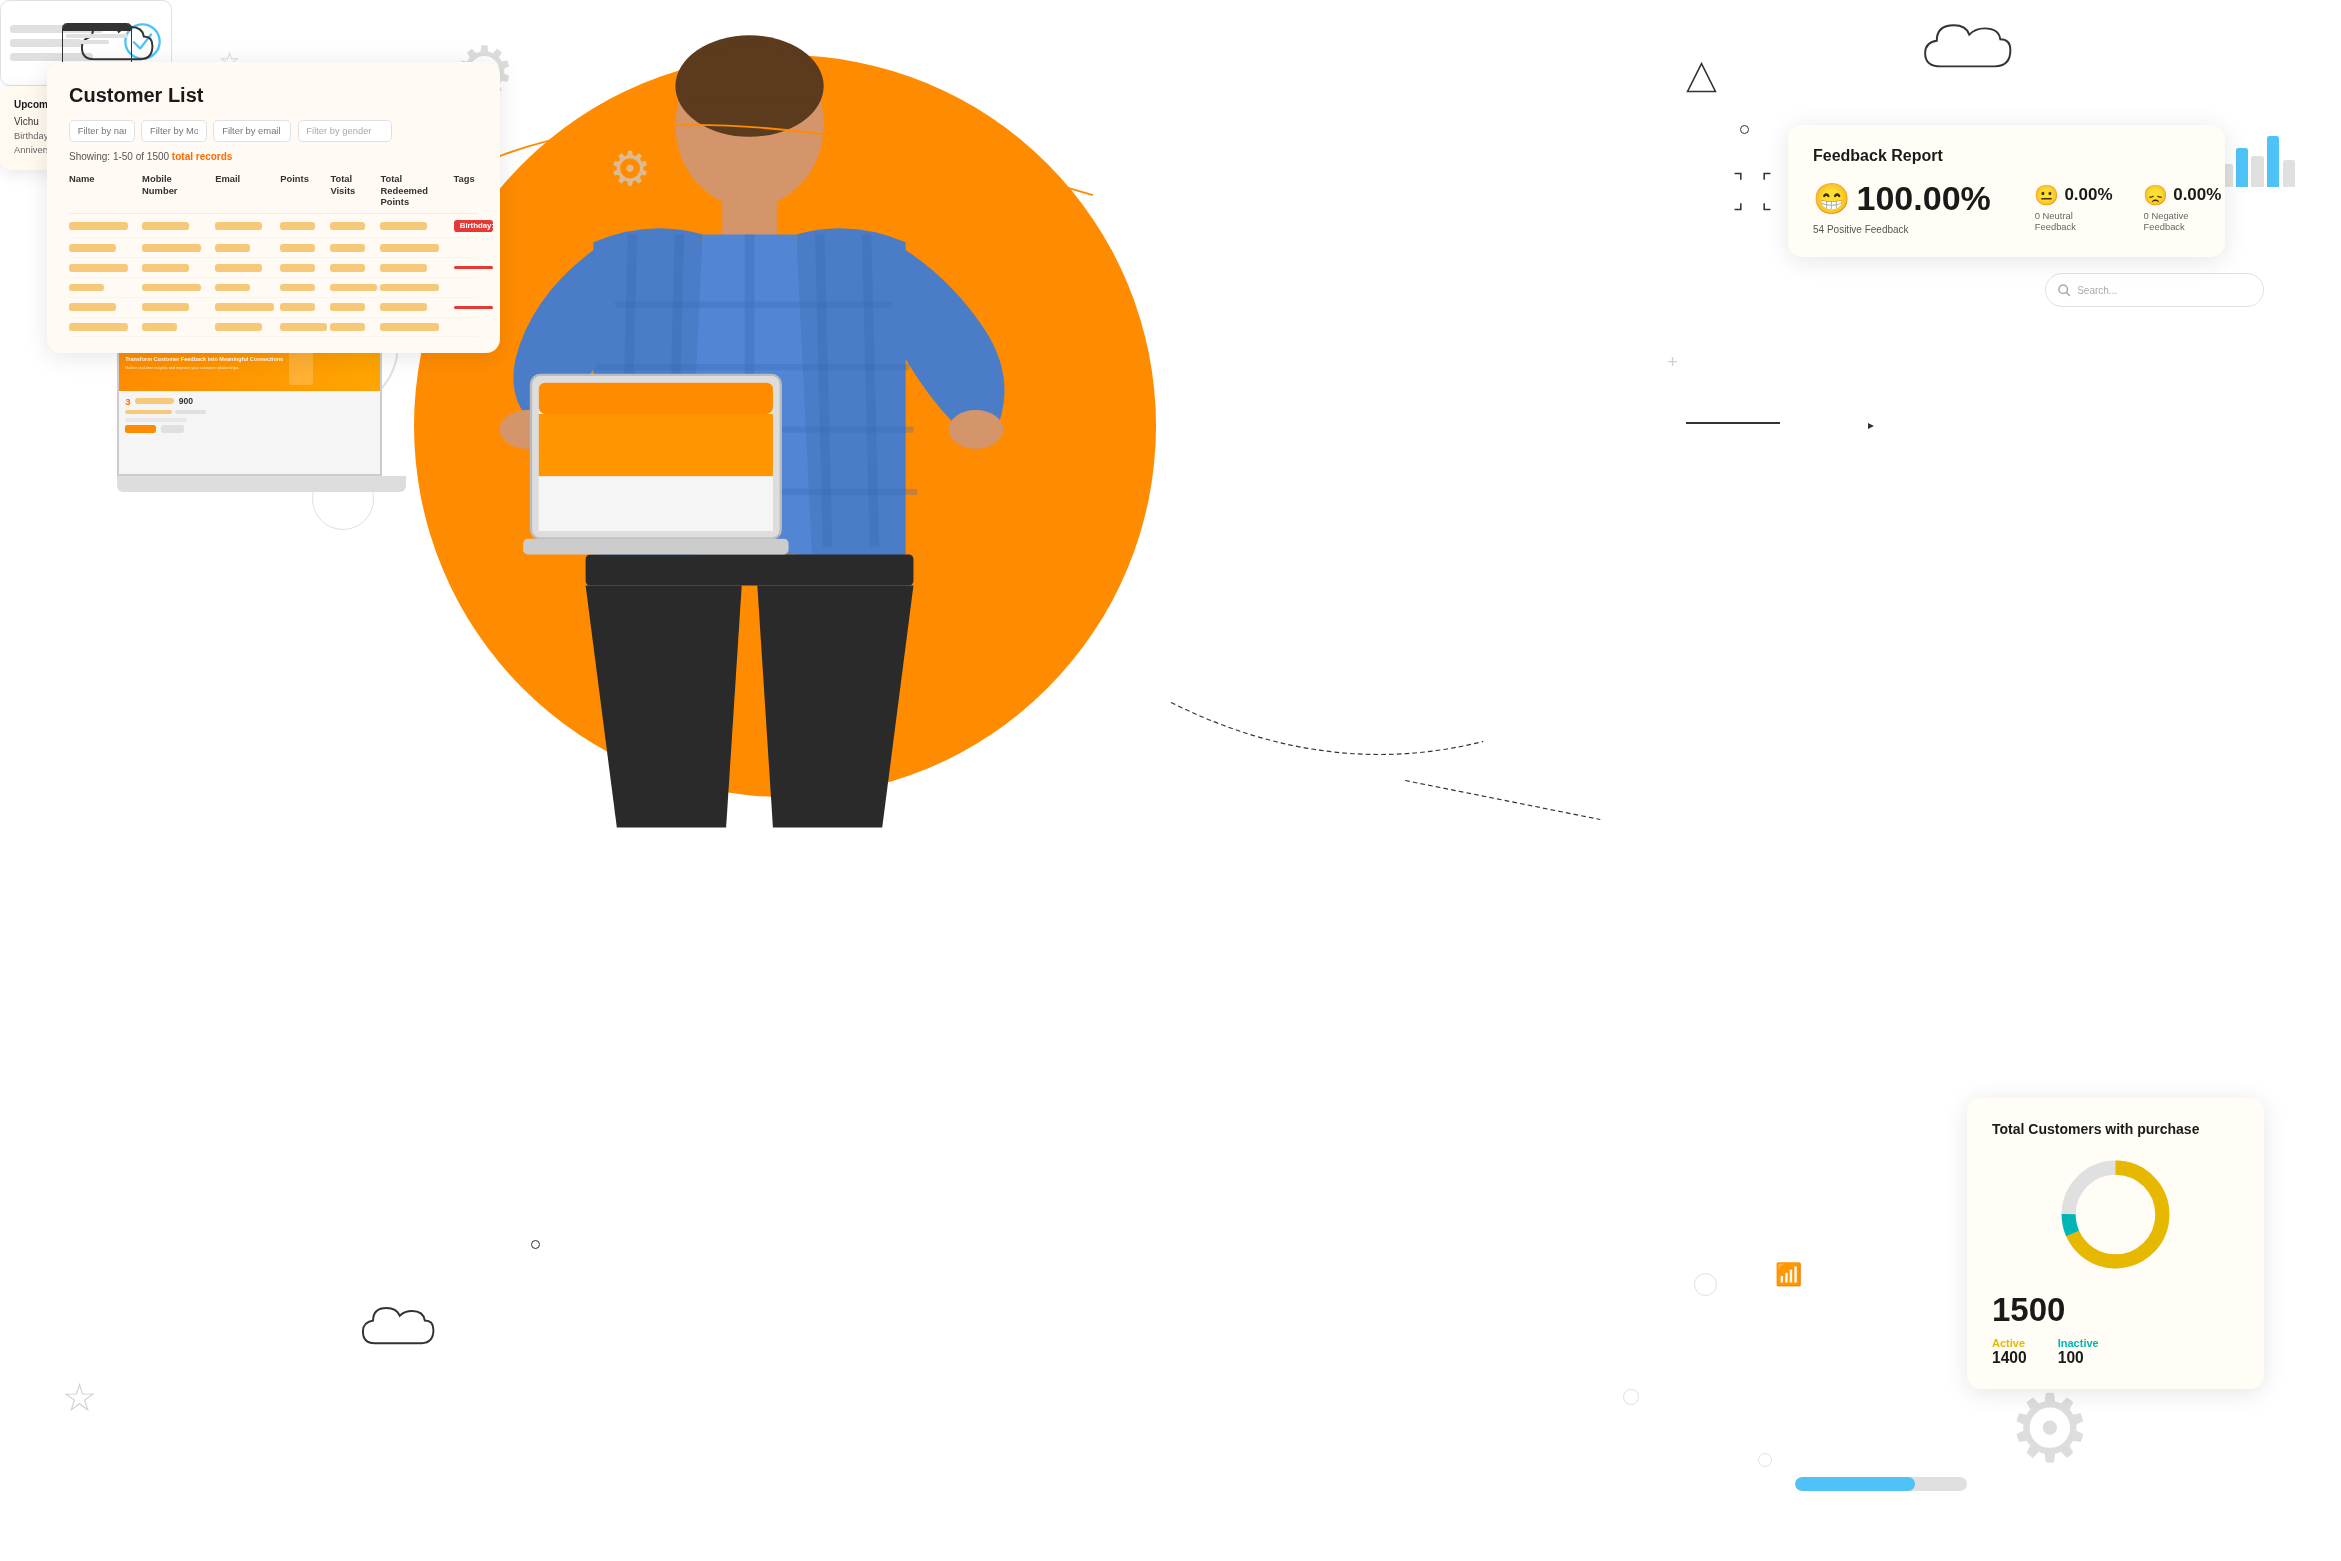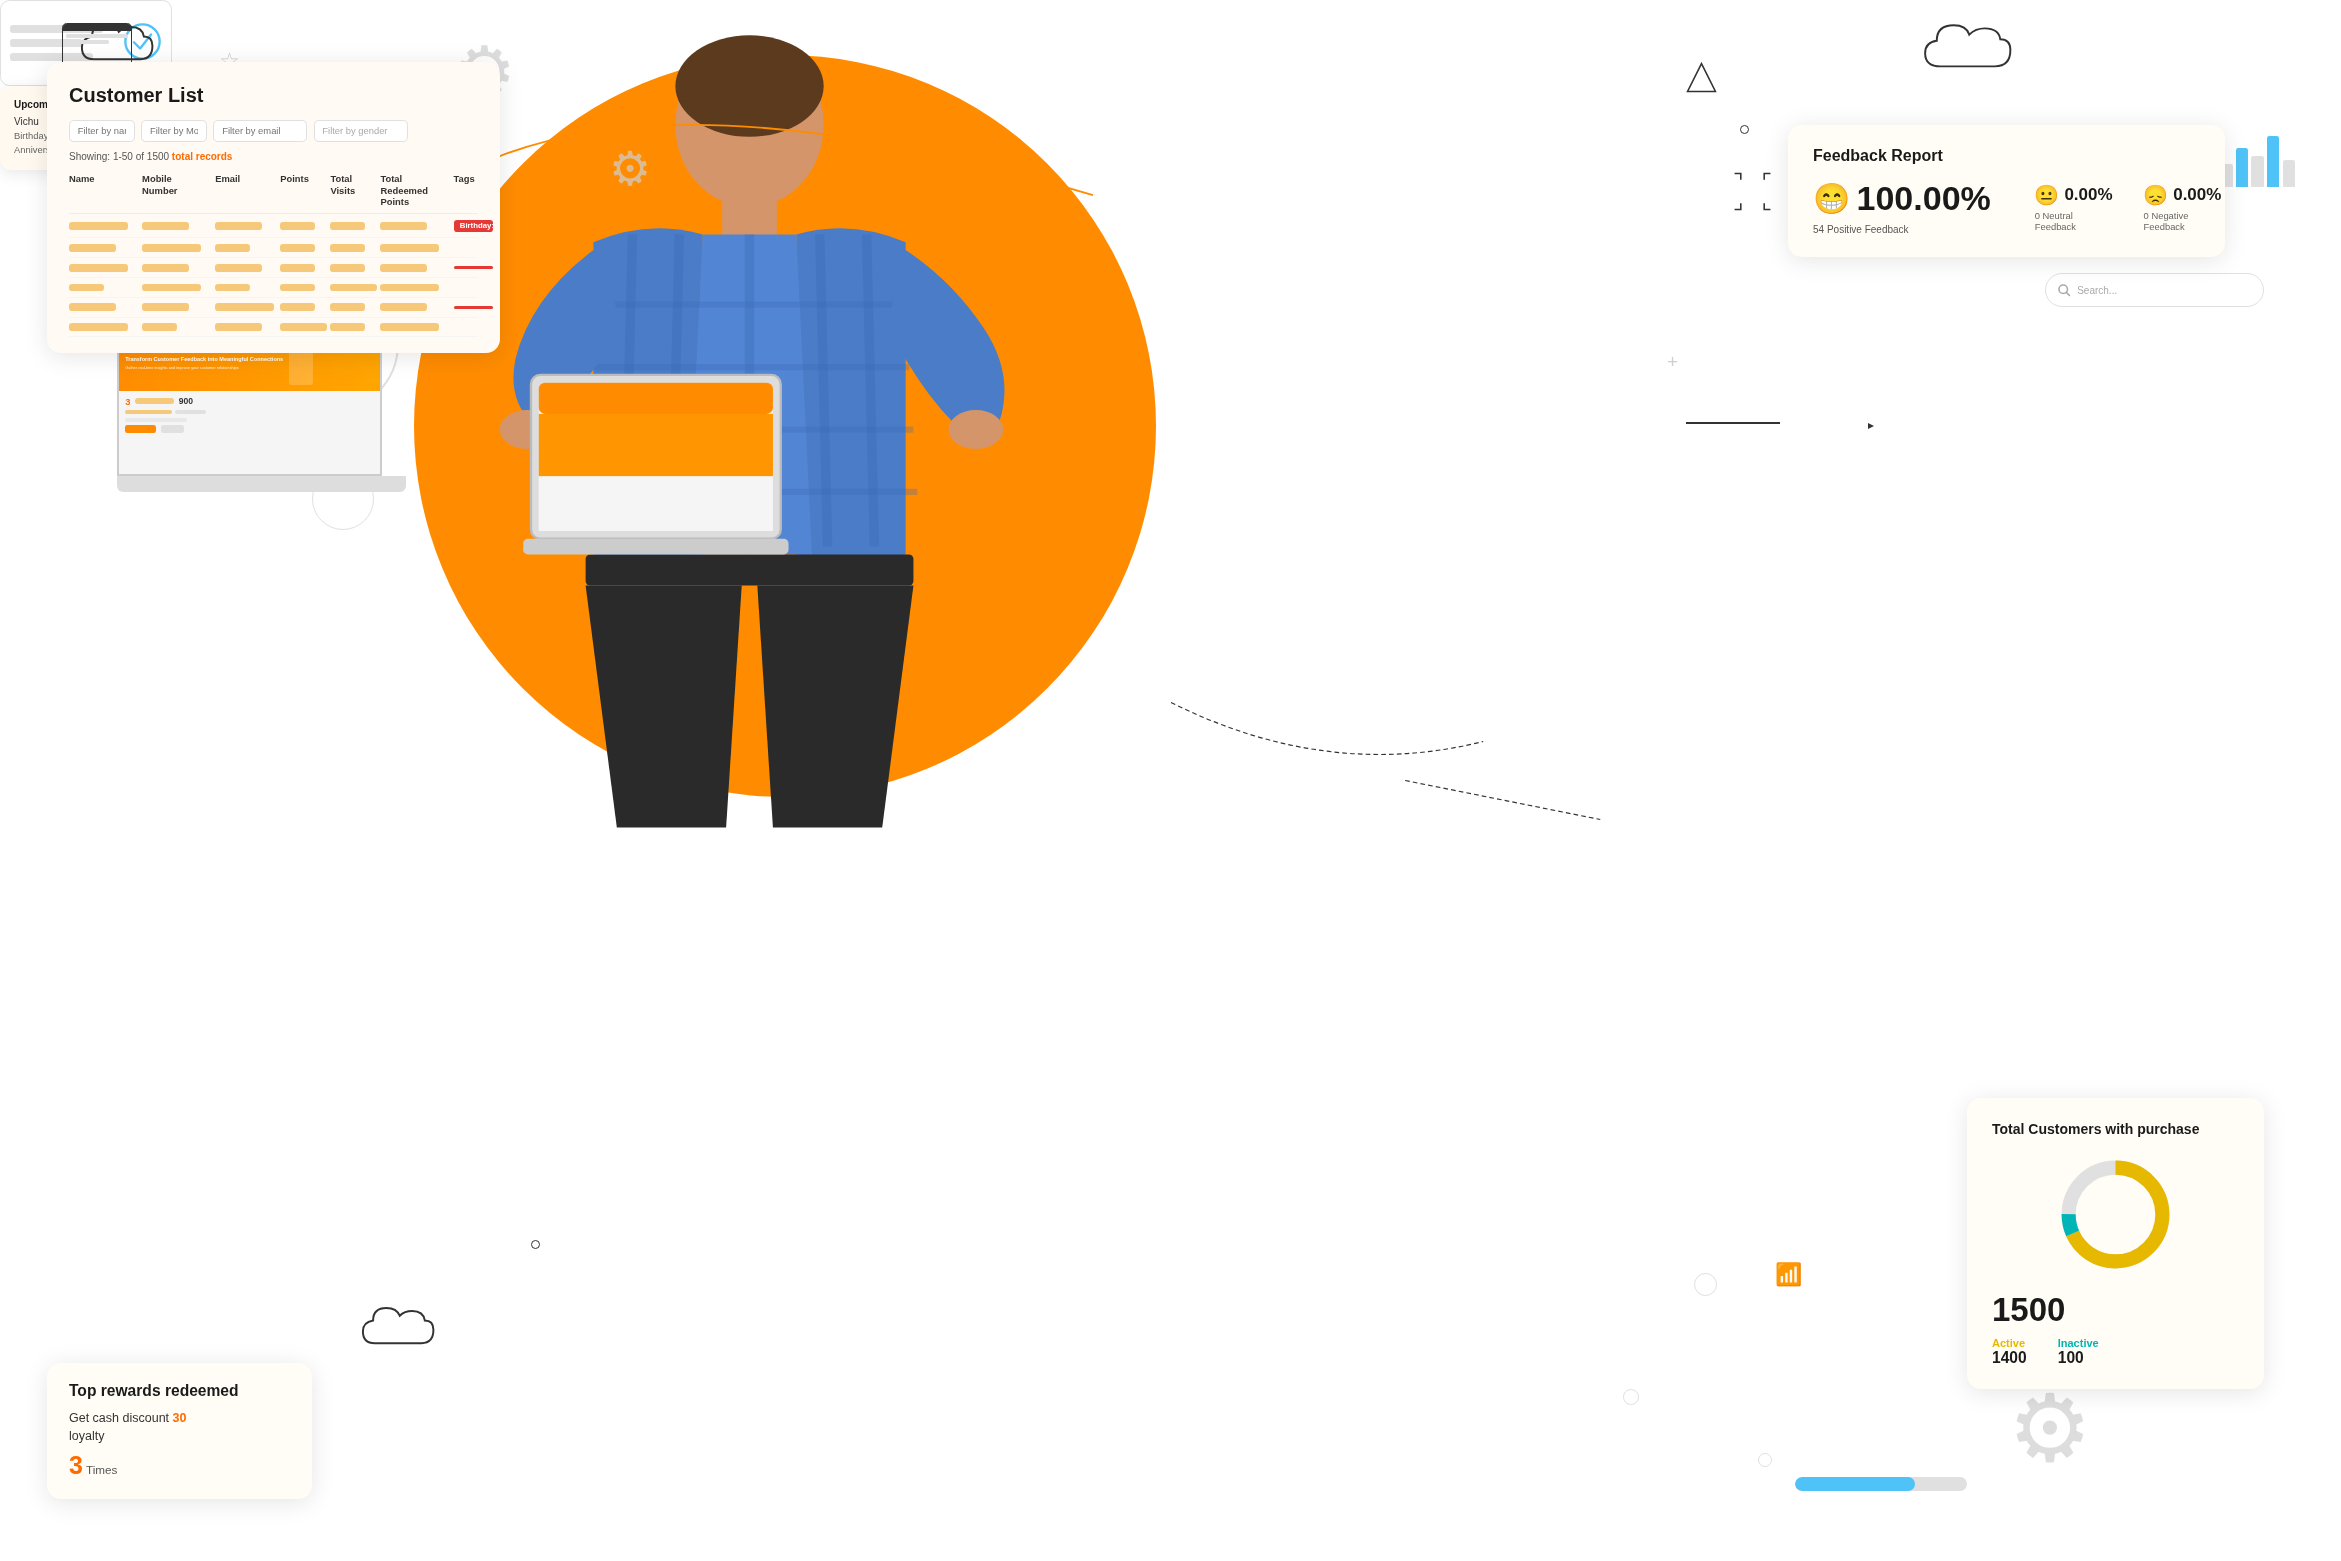--- a/index.html
+++ b/index.html
@@ -56,21 +56,21 @@
       background: #fff;
       border: 0.8px solid #e0e0e0;
       border-radius: 4.7px;
       padding: 4.7px 7.8px;
       font-size: 9.4px;
       color: #aaa;
       width: 66px;
     }
 
     .filter-input-email {
-      width: 94px;
+      width: 78px;
     }
 
     .filter-select {
       background: #fff;
       border: 0.8px solid #e0e0e0;
       border-radius: 4.7px;
       padding: 4.7px 7.8px;
       font-size: 9.4px;
       color: #aaa;
       width: 94px;
@@ -902,32 +902,20 @@
         <span class="breakdown-label active">Active</span>
         <span class="breakdown-value">1400</span>
       </div>
       <div class="breakdown-item">
         <span class="breakdown-label inactive">Inactive</span>
         <span class="breakdown-value">100</span>
       </div>
     </div>
   </div>
 
-  <div class="rewards-card card">
-    <h3>Top rewards redeemed</h3>
-    <div class="rewards-desc">
-      <span>Get cash discount</span>
-      <span class="highlight">30</span>
-    </div>
-    <div class="rewards-loyalty">loyalty</div>
-    <div class="rewards-times">
-      <span class="big-num">3</span>
-      <span>Times</span>
-    </div>
-  </div>
 
   <div class="celebrations-card">
     <h4>Upcoming Celebrations</h4>
     <div class="celebrations-name">Vichu</div>
     <div class="celebrations-row">
       <span>Birthday:</span>
       <span class="celebrations-bar"></span>
     </div>
     <div class="celebrations-row">
       <span>Anniversary:</span>

